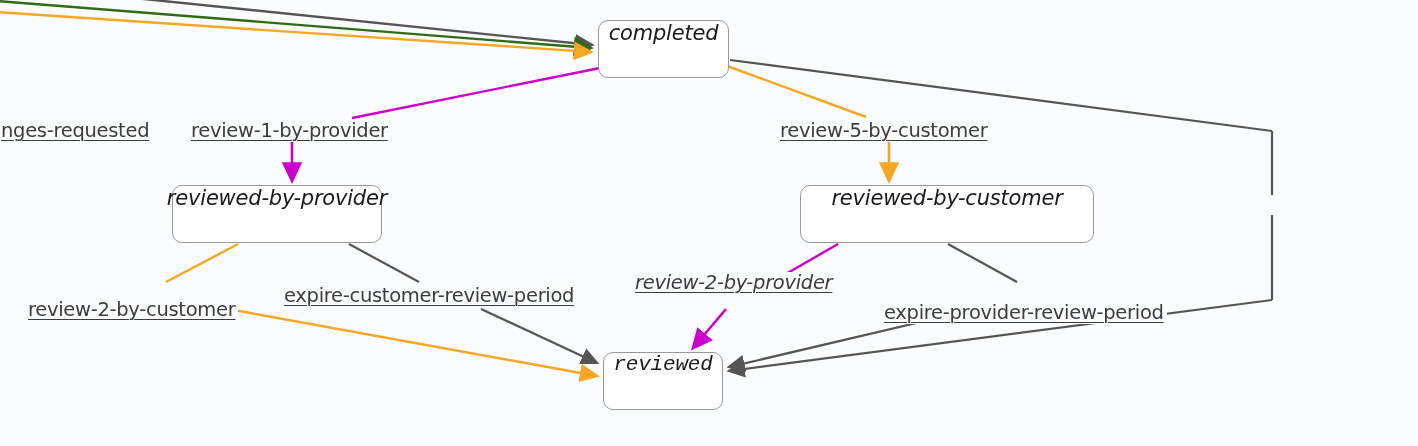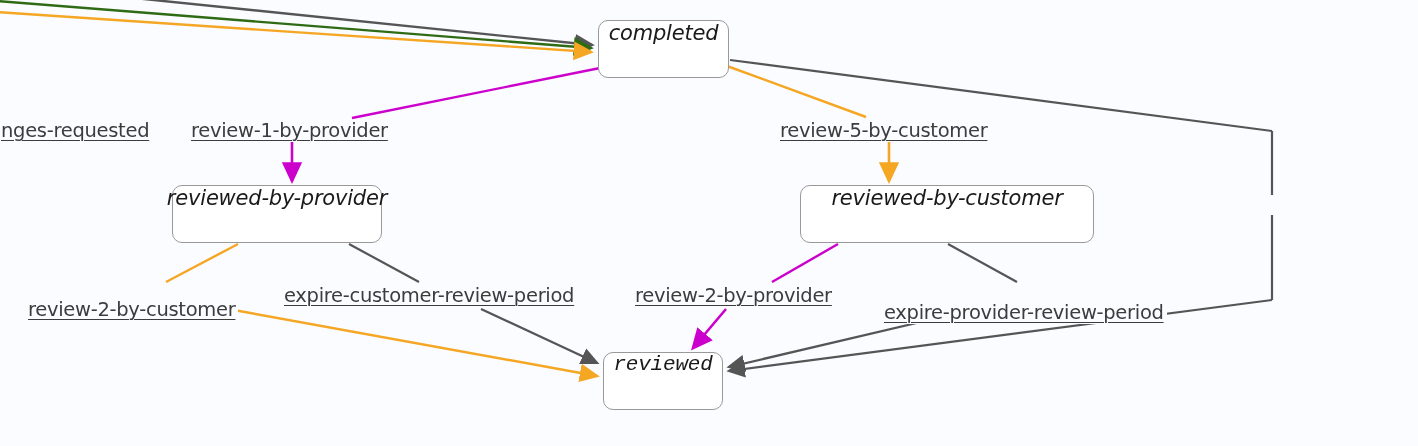--- a/index.html
+++ b/index.html
@@ -128,17 +128,17 @@
 
   <div class="edge-label underlined" style="left:188px; top:120px;">review-1-by-provider</div>
 
   <div class="edge-label underlined" style="left:777px; top:120px;">review-5-by-customer</div>
 
 
   <div class="edge-label underlined" style="left:25px; top:285px;margin-top:14px;">review-2-by-customer</div>
 
   <div class="edge-label underlined" style="left:281px; top:285px;">expire-customer-review-period</div>
 
-  <div class="edge-label underlined" style="left:632px; top:285px;">review-2-by-provider</div>
+  <div class="edge-label underlined" style="left:632px; top:272px;font-style:italic;">review-2-by-provider</div>
 
   <div class="edge-label underlined" style="left:881px; top:302px;">expire-provider-review-period</div>
 
 </div>
 
 </body></html>

